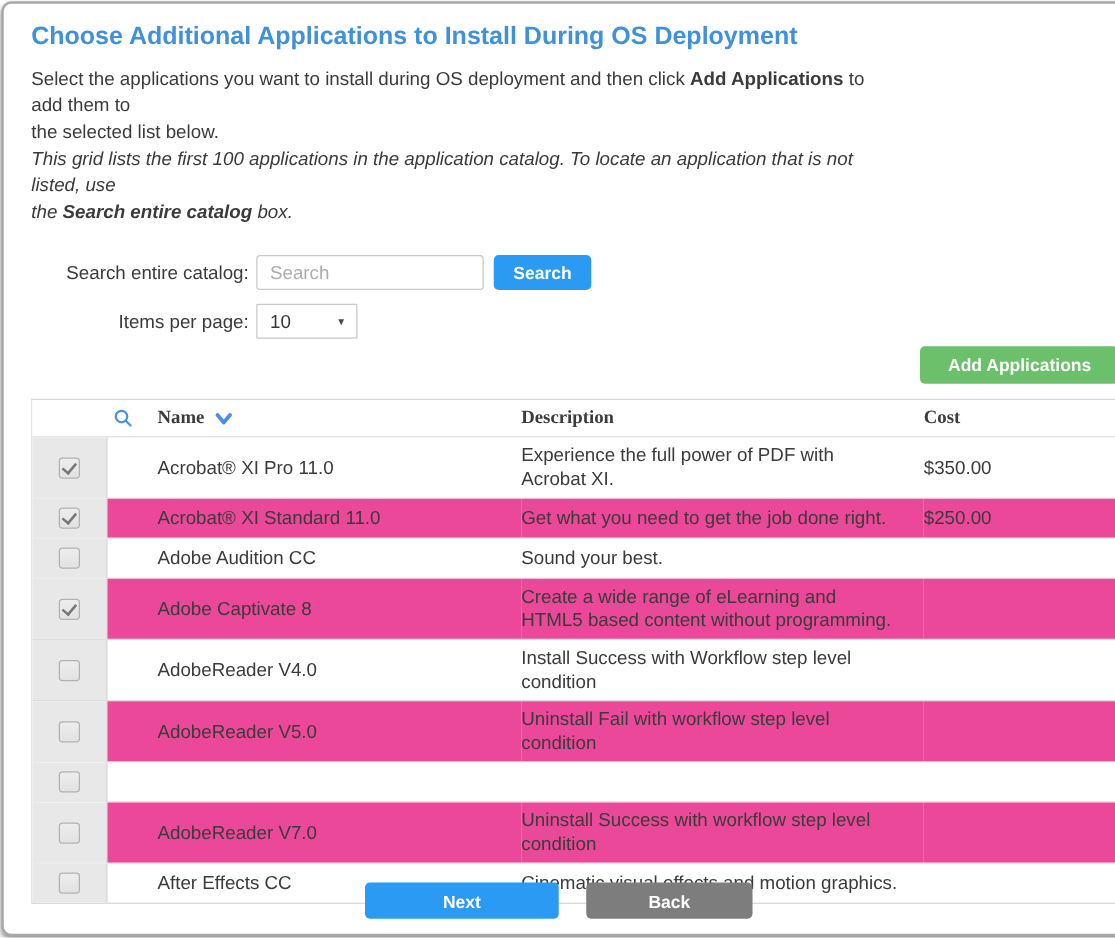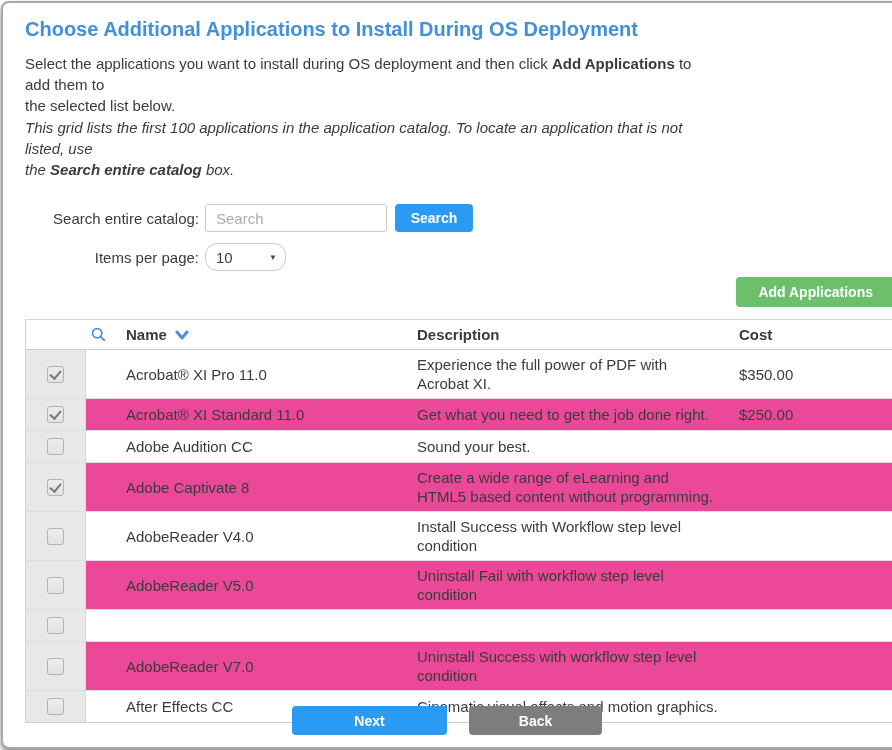--- a/index.html
+++ b/index.html
@@ -26,39 +26,39 @@
     font-family:"Liberation Sans","DejaVu Sans",sans-serif;
   }
   .search-input::placeholder{color:#adadad;}
   .btn{
     display:inline-flex;align-items:center;justify-content:center;
     border:none;border-radius:4px;color:#fff;font-weight:bold;font-size:14px;
     cursor:pointer;font-family:"Liberation Sans","DejaVu Sans",sans-serif;
   }
   .btn-search{background:#2b9af3;height:28px;width:78px;margin-left:8px;}
   .select{
-    width:61px;height:26px;border:1px solid #c9c9c9;border-radius:12px;
+    width:61px;height:26px;border:1px solid #c9c9c9;border-radius:1px;
     display:flex;align-items:center;font-size:15px;color:#3b3b3b;cursor:pointer;
     padding:0 8px 0 10px;justify-content:space-between;background:#fff;
   }
   .select .caret{font-size:8px;color:#4a4a4a;}
   .add-row{display:flex;justify-content:flex-end;margin-top:6px;padding-right:14px;}
   .btn-add{background:#6cc06c;height:30px;padding:0 22px;}
 
   .grid{margin-top:12px;border:1px solid #d6d6d6;border-bottom:1px solid #cfcfcf;font-size:15px;}
   .trow{display:flex;border-bottom:1px solid #dedede;background:#fff;}
   .trow:last-child{border-bottom:none;}
   .trow.stripe .cell{background:#ec4899;}
   .cell{display:flex;align-items:center;box-sizing:border-box;min-height:31px;}
   .c-check{width:60px;justify-content:center;background:#e8e8e8 !important;border-right:1px solid #d9d9d9;flex:none;}
   .c-name{width:331px;padding:5px 10px 5px 40px;flex:none;}
   .c-desc{width:322px;padding:5px 20px 5px 0;line-height:19px;flex:none;}
   .c-cost{flex:1;padding:5px 0;}
   .thead{border-bottom:1px solid #cfcfcf;font-weight:bold;}
-  .thead .cell{min-height:28px;background:#fff !important;}
+  .thead .cell{min-height:28px;background:#fff !important;font-family:Liberation Serif, serif;}
   .thead .c-check{background:#fff !important;justify-content:flex-end;padding-right:0;border-right:none;position:relative;}
   .sort-caret{margin-left:8px;display:inline-flex;}
   .mag{position:absolute;right:-20px;top:7px;}
 
   .checkbox{
     width:15px;height:15px;border:1px solid #b2b2b2;border-radius:3px;
     background:linear-gradient(#ededed,#e2e2e2);position:relative;cursor:pointer;flex:none;
   }
   .checkbox.checked::after{
     content:"";position:absolute;left:4px;top:1px;width:5px;height:9px;

